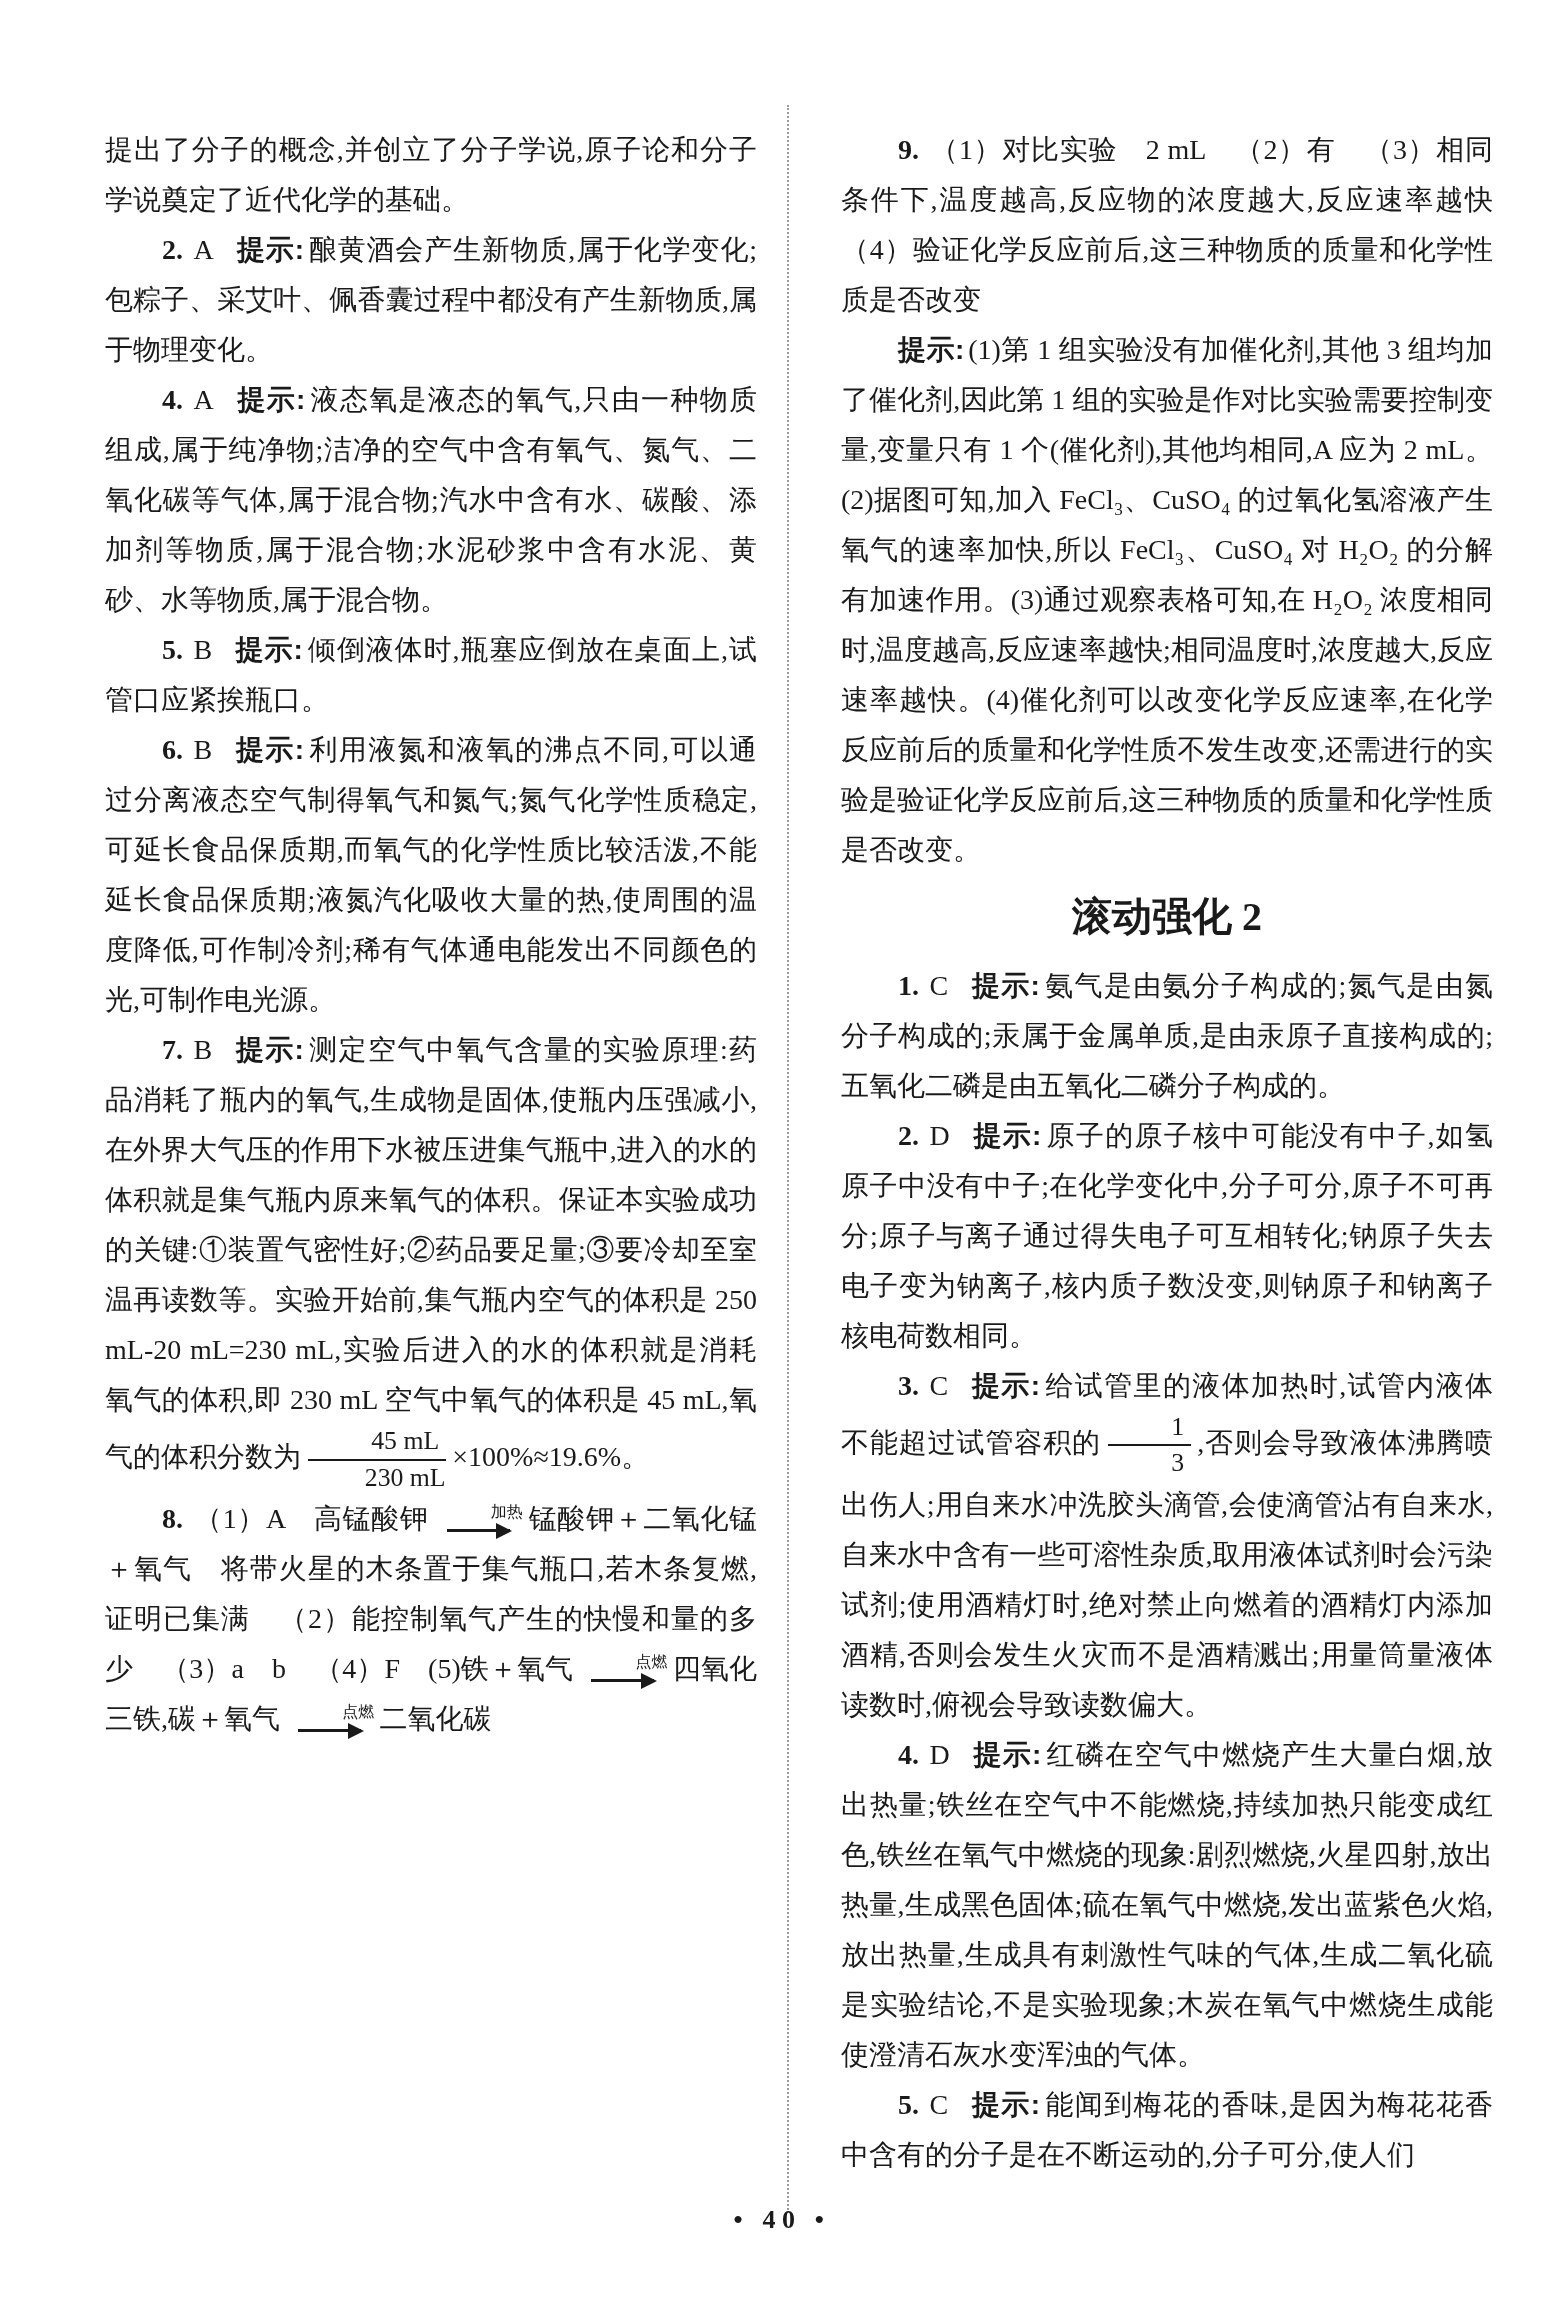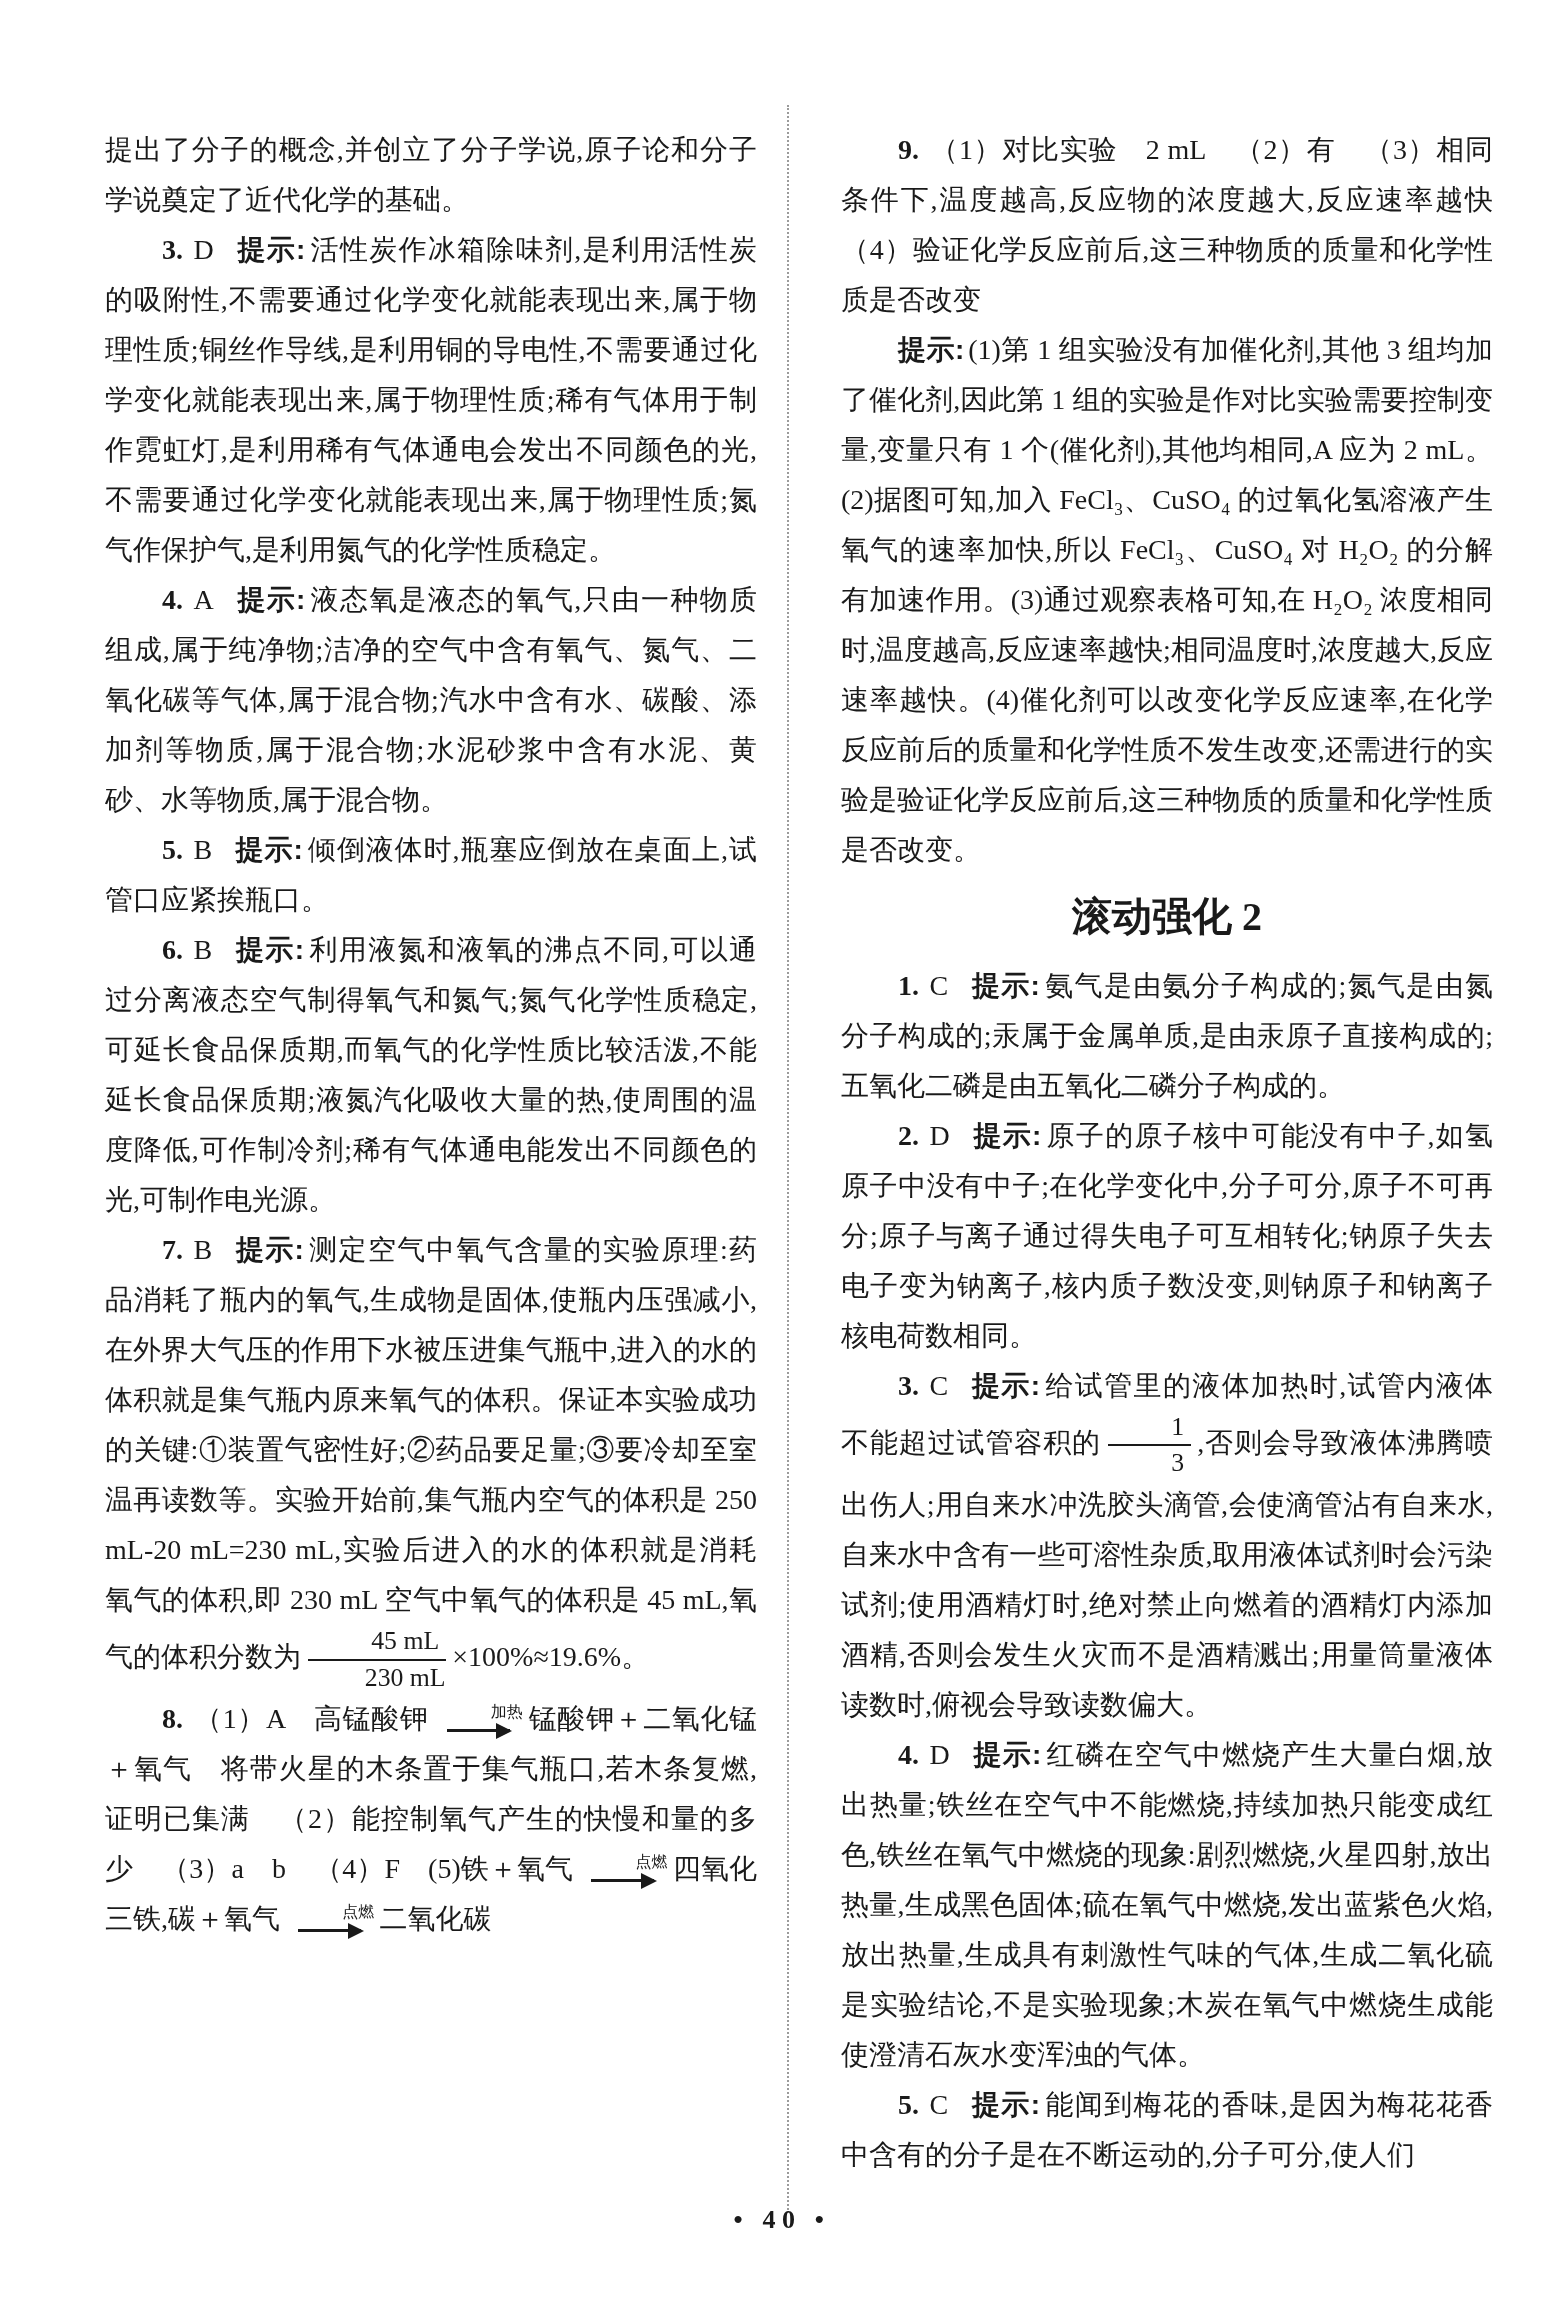--- a/index.html
+++ b/index.html
@@ -31,21 +31,21 @@
               border-bottom:8px solid transparent;}
   .footer{position:absolute;left:0;top:2205px;width:1564px;text-align:center;
           font-size:26px;font-weight:bold;letter-spacing:6.6px;}
 </style>
 </head>
 <body>
 
 <div class="page">
   <div class="col col-left" id="col-left">
       <p class="para "><span class="txt">提出了分子的概念,并创立了分子学说,原子论和分子学说奠定了近代化学的基础。</span></p>
-      <p class="para indent"><span class="num">3.</span><span class="ans">D</span><span class="hint">提示:</span><span class="txt">活性炭作冰箱除味剂,是利用活性炭的吸附性,不需要通过化学变化就能表现出来,属于物理性质;铜丝作导线,是利用铜的导电性,不需要通过化学变化就能表现出来,属于物理性质;稀有气体用于制作霓虹灯,是利用稀有气体通电会发出不同颜色的光,不需要通过化学变化就能表现出来,属于物理性质;氮气作保护气,是利用氮气的化学性质稳定。</span></p>
+      <p class="para indent"><span class="num">2.</span><span class="ans">A</span><span class="hint">提示:</span><span class="txt">酿黄酒会产生新物质,属于化学变化;包粽子、采艾叶、佩香囊过程中都没有产生新物质,属于物理变化。</span></p>
       <p class="para indent"><span class="num">4.</span><span class="ans">A</span><span class="hint">提示:</span><span class="txt">液态氧是液态的氧气,只由一种物质组成,属于纯净物;洁净的空气中含有氧气、氮气、二氧化碳等气体,属于混合物;汽水中含有水、碳酸、添加剂等物质,属于混合物;水泥砂浆中含有水泥、黄砂、水等物质,属于混合物。</span></p>
       <p class="para indent"><span class="num">5.</span><span class="ans">B</span><span class="hint">提示:</span><span class="txt">倾倒液体时,瓶塞应倒放在桌面上,试管口应紧挨瓶口。</span></p>
       <p class="para indent"><span class="num">6.</span><span class="ans">B</span><span class="hint">提示:</span><span class="txt">利用液氮和液氧的沸点不同,可以通过分离液态空气制得氧气和氮气;氮气化学性质稳定,可延长食品保质期,而氧气的化学性质比较活泼,不能延长食品保质期;液氮汽化吸收大量的热,使周围的温度降低,可作制冷剂;稀有气体通电能发出不同颜色的光,可制作电光源。</span></p>
       <p class="para indent"><span class="num">7.</span><span class="ans">B</span><span class="hint">提示:</span><span class="txt">测定空气中氧气含量的实验原理:药品消耗了瓶内的氧气,生成物是固体,使瓶内压强减小,在外界大气压的作用下水被压进集气瓶中,进入的水的体积就是集气瓶内原来氧气的体积。保证本实验成功的关键:①装置气密性好;②药品要足量;③要冷却至室温再读数等。实验开始前,集气瓶内空气的体积是 250 mL-20 mL=230 mL,实验后进入的水的体积就是消耗氧气的体积,即 230 mL 空气中氧气的体积是 45 mL,氧气的体积分数为</span><span class="frac">
           <span class="fnum">45 mL</span>
           <span class="fden">230 mL</span>
         </span><span class="txt">×100%≈19.6%。</span></p>
       <p class="para indent"><span class="num">8.</span><span class="txt">（1）A　高锰酸钾</span><span class="rxn">
           <span class="rlbl">加热</span>
           <span class="rar"></span>

